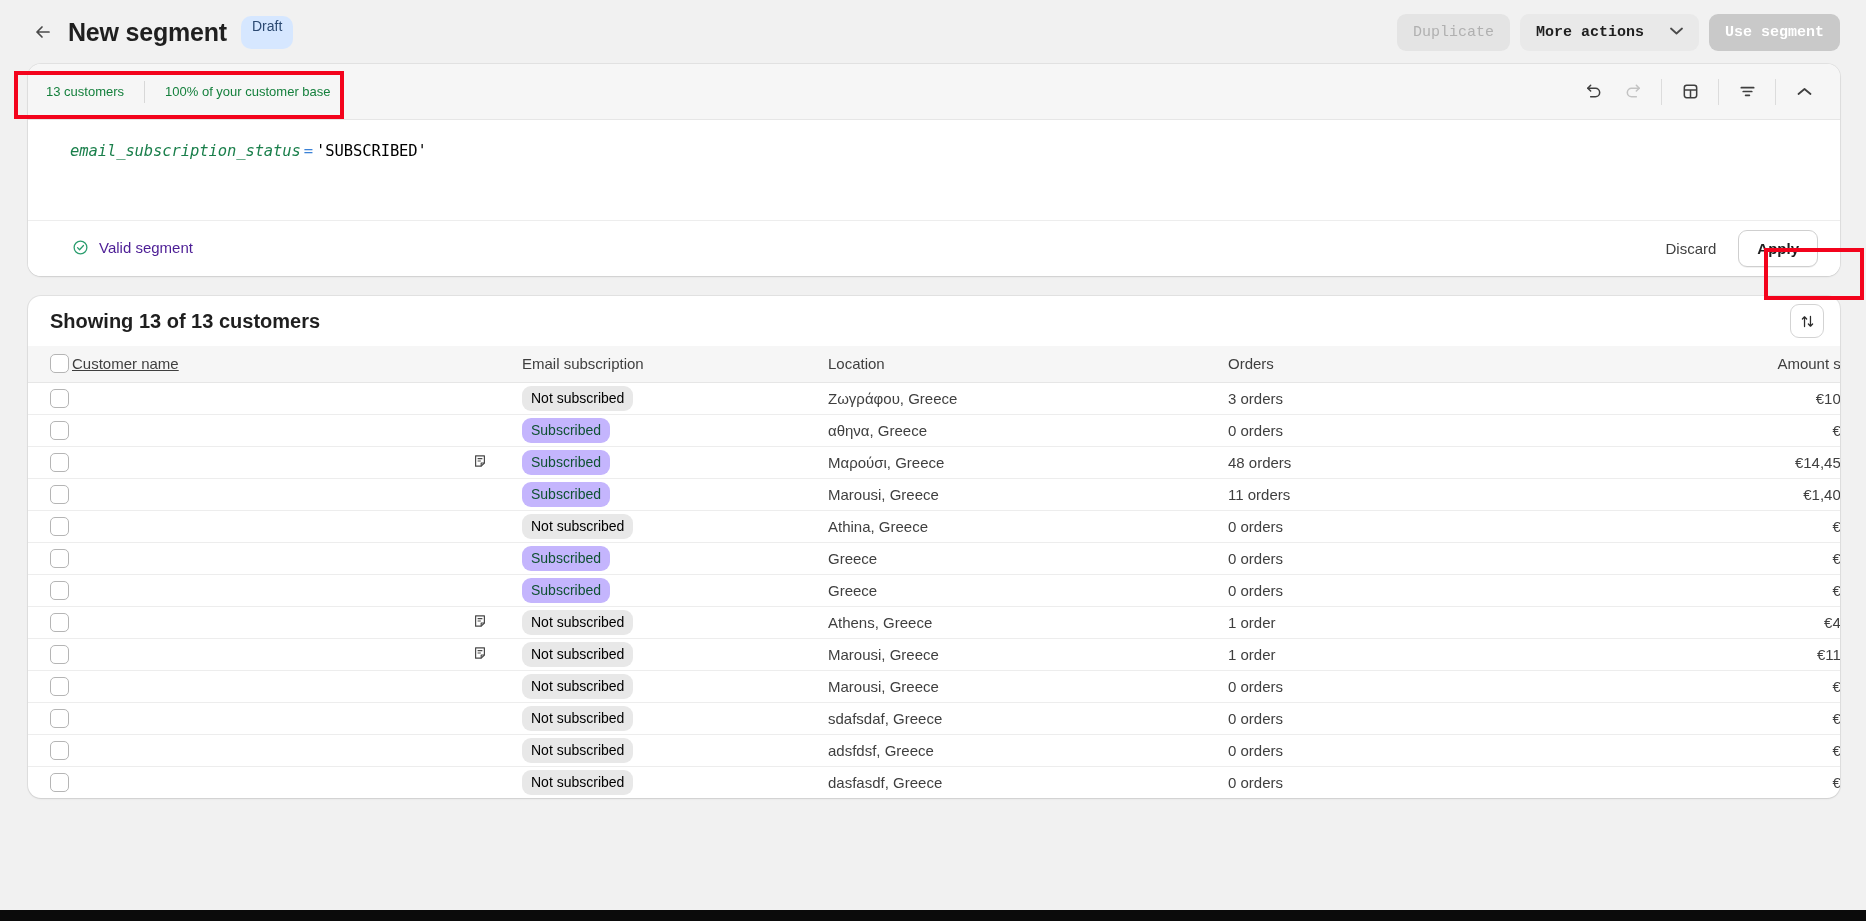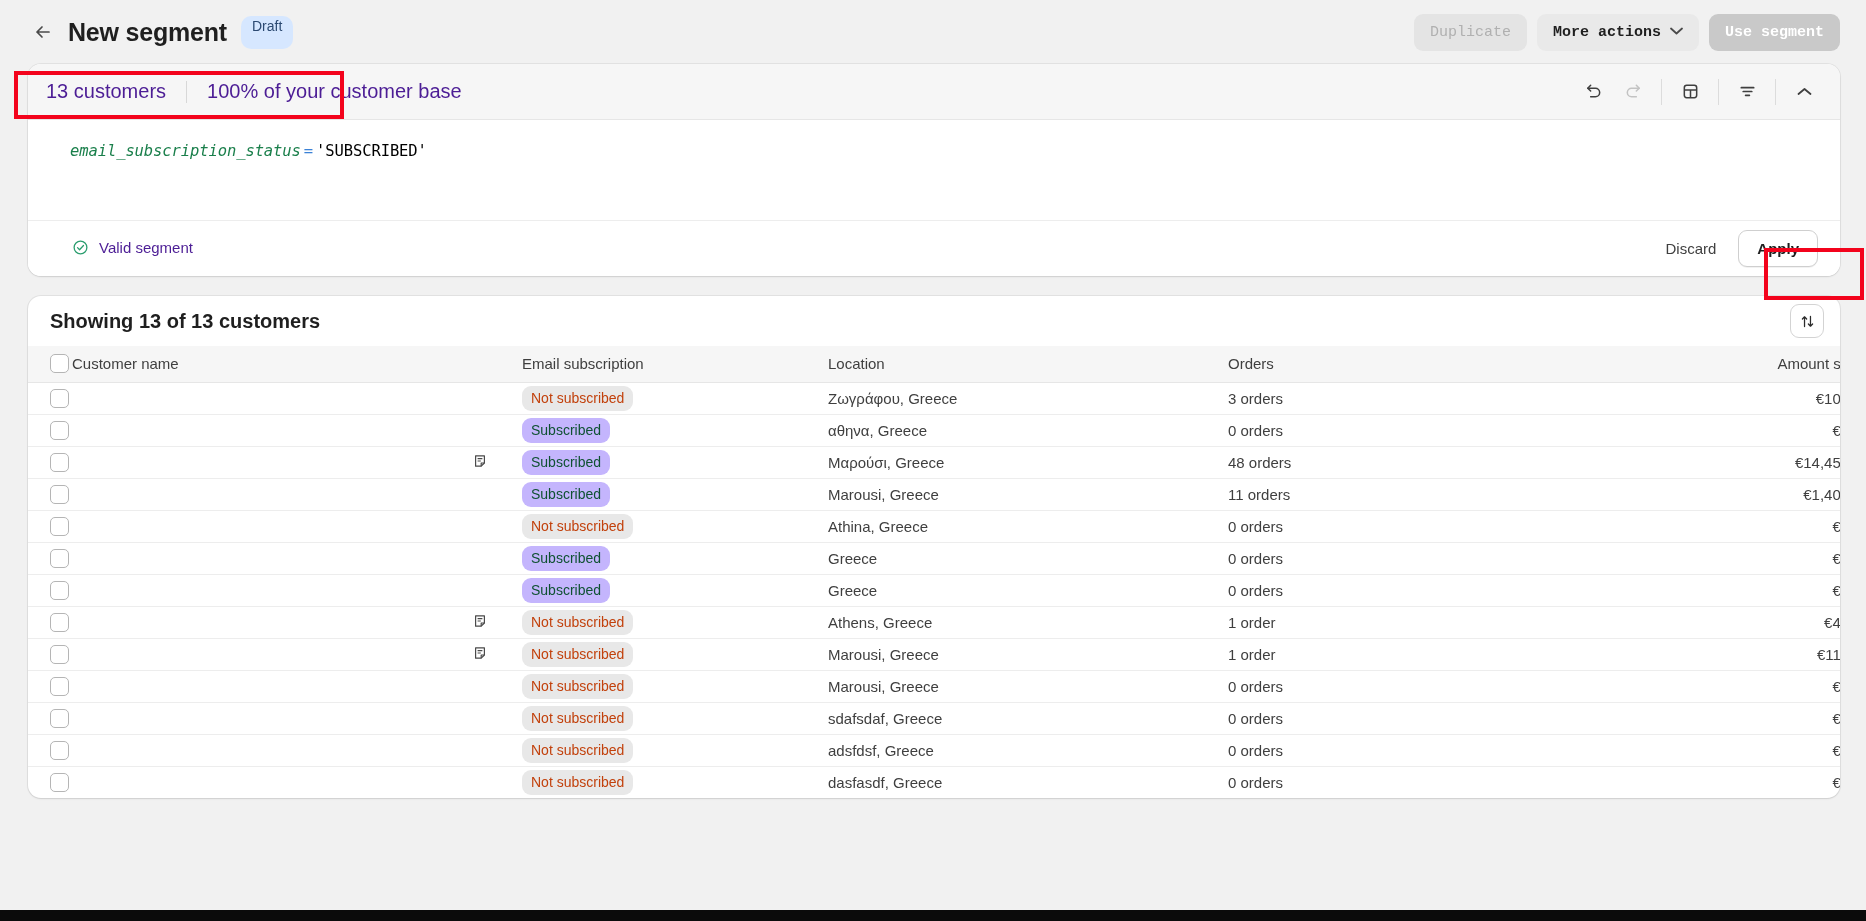--- a/index.html
+++ b/index.html
@@ -68,20 +68,21 @@
   }
   .btn-disabled {
     background: #e4e4e4;
     color: #b0b0b0;
     cursor: default;
   }
   .btn-plain {
     background: #e9e9e9;
     color: #1f1f1f;
     font-weight: bold;
+    gap: 17px;
   }
   .btn-primary-disabled {
     background: #c9c9c9;
     color: #ffffff;
     font-weight: bold;
     cursor: default;
   }
   .btn + .btn { margin-left: 10px; }
   .chev {
     display: inline-block;
@@ -107,22 +108,22 @@
     padding: 0 16px 0 0;
     border-bottom: 1px solid #e6e6e6;
   }
   .stats {
     display: flex;
     align-items: center;
     height: 100%;
     padding-left: 18px;
   }
   .stat {
-    font-size: 20px;
-    color: #4c1d95;
+    font-size: 13px;
+    color: #15803d;
     padding: 0 20px;
   }
   .stat:first-child { padding-left: 0; }
   .stat-divider {
     width: 1px;
     height: 22px;
     background: #d8d8d8;
   }
   .query-head-spacer { flex: 1; }
   .icon-btn {
@@ -230,21 +231,21 @@
     padding: 0;
     height: 32px;
     color: #3f3f3f;
     font-weight: normal;
   }
   thead th { height: 36px; }
   tbody tr { border-top: 1px solid #ededed; }
   tbody tr:first-child { border-top: 1px solid #e6e6e6; }
 
   .col-check { width: 44px; padding-left: 22px !important; }
-  .col-name  { width: 400px; }
+  .col-name  { width: 400px; text-decoration: underline; }
   .col-note  { width: 50px; }
   .col-sub   { width: 306px; }
   .col-loc   { width: 400px; }
   .col-ord   { width: 316px; }
   .col-amt   { width: 350px; padding-right: 24px !important; text-align: right; }
 
   .chk {
     width: 19px; height: 19px;
     border: 1px solid #b5b5b5;
     border-radius: 5px;
@@ -260,21 +261,21 @@
     opacity: 0.95;
   }
   .badge {
     display: inline-block;
     font-size: 14px;
     line-height: 1;
     padding: 5px 9px 6px;
     border-radius: 9px;
   }
   .badge-sub { background: #c4b5fd; color: #0f5132; }
-  .badge-nosub { background: #e8e8e8; color: #c2410c; }
+  .badge-nosub { background: #e8e8e8; color: #000000; }
   .note-icon { color: #4a4a4a; display: inline-block; }
 
   
   .anno {
     position: absolute;
     border: 4px solid #f3031c;
     pointer-events: none;
     z-index: 50;
   }
   #anno-stats { left: 14px;   top: 71px;  width: 330px; height: 48px; }

